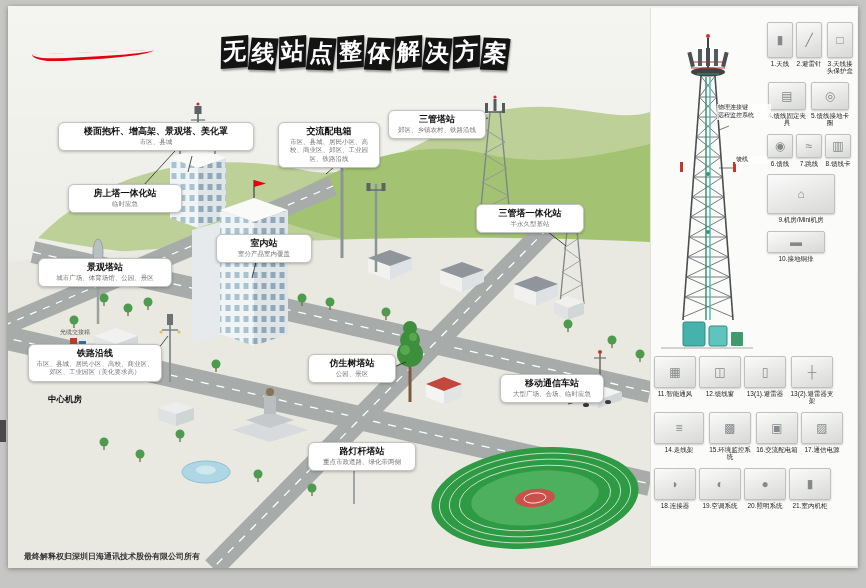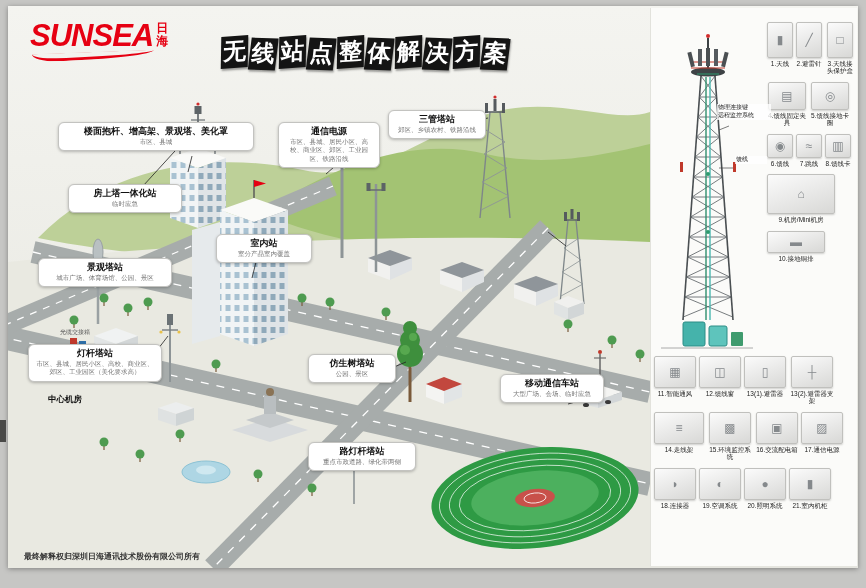--- a/index.html
+++ b/index.html
@@ -306,52 +306,52 @@
   </div>
   <div class="callout" style="left:30px;top:252px;width:120px;">
     <div class="c-title">景观塔站</div>
     <div class="c-desc">城市广场、体育场馆、公园、景区</div>
   </div>
   <div class="callout" style="left:208px;top:228px;width:82px;">
     <div class="c-title">室内站</div>
     <div class="c-desc">室分产品室内覆盖</div>
   </div>
   <div class="callout" style="left:20px;top:338px;width:120px;">
-    <div class="c-title">灯杆塔站</div>
+    <div class="c-title">铁路沿线</div>
     <div class="c-desc">市区、县城、居民小区、高校、商业区、郊区、工业园区（美化要求高）</div>
   </div>
   <div class="callout plain" style="left:40px;top:388px;">
     <div class="c-title">中心机房</div>
   </div>
   <div class="callout" style="left:270px;top:116px;width:88px;">
-    <div class="c-title">通信电源</div>
+    <div class="c-title">交流配电箱</div>
     <div class="c-desc">市区、县城、居民小区、高校、商业区、郊区、工业园区、铁路沿线</div>
   </div>
   <div class="callout" style="left:380px;top:104px;width:84px;text-align:center;">
     <div class="c-title">三管塔站</div>
     <div class="c-desc">郊区、乡镇农村、铁路沿线</div>
   </div>
+  <div class="callout" style="left:468px;top:198px;width:94px;">
+    <div class="c-title">三管塔一体化站</div>
+    <div class="c-desc">半永久型基站</div>
+  </div>
   <div class="callout" style="left:300px;top:348px;width:74px;">
     <div class="c-title">仿生树塔站</div>
     <div class="c-desc">公园、景区</div>
   </div>
   <div class="callout" style="left:492px;top:368px;width:90px;">
     <div class="c-title">移动通信车站</div>
     <div class="c-desc">大型广场、会场、临时应急</div>
   </div>
   <div class="callout" style="left:300px;top:424px;width:94px;margin-top:12px;">
     <div class="c-title">路灯杆塔站</div>
     <div class="c-desc">重点市政道路、绿化带两侧</div>
   </div>
   <div class="scene-minilabel" style="left:52px;top:322px;">光缆交接箱</div>
 
-  <div class="logo">
-    <span class="logo-en">SUNSEA</span>
-    <span class="logo-cn">日海</span>
-  </div>
   <div class="logo-swoosh"></div>
   <div class="title"><span class="tchar">无</span><span class="tchar alt">线</span><span class="tchar">站</span><span class="tchar alt">点</span><span class="tchar">整</span><span class="tchar alt">体</span><span class="tchar">解</span><span class="tchar alt">决</span><span class="tchar">方</span><span class="tchar alt">案</span></div>
 
   <div class="panel">
     <svg width="110" height="330" viewBox="0 0 110 330" style="position:absolute;left:2px;top:14px;">
       <line x1="48" y1="54" x2="30" y2="298" stroke="#4a4f52" stroke-width="1.6"></line>
       <line x1="62" y1="54" x2="80" y2="298" stroke="#4a4f52" stroke-width="1.6"></line>
       <path d="M48,54 L63.7,75 L46.3,75 L65.1,95 L44.9,95 L66.6,115 L43.4,115 L68.1,135 L41.9,135 L69.5,155 L40.5,155 L71,175 L39,175 L72.5,195 L37.5,195 L73.9,215 L36.1,215 L75.4,235 L34.6,235 L76.8,255 L33.2,255 L78.3,275 L31.7,275 L79.8,295" stroke="#565c60" stroke-width="0.8" fill="none"></path>
       <path d="M62,54 L46.3,75 M63.7,75 L44.9,95 M65.1,95 L43.4,115 M66.6,115 L41.9,135 M68.1,135 L40.5,155 M69.5,155 L39,175 M71,175 L37.5,195 M72.5,195 L36.1,215 M73.9,215 L34.6,235 M75.4,235 L33.2,255 M76.8,255 L31.7,275 M78.3,275 L30.2,295" stroke="#565c60" stroke-width="0.8" fill="none"></path>
       <line x1="55" y1="52" x2="55" y2="16" stroke="#3c4144" stroke-width="2"></line>

